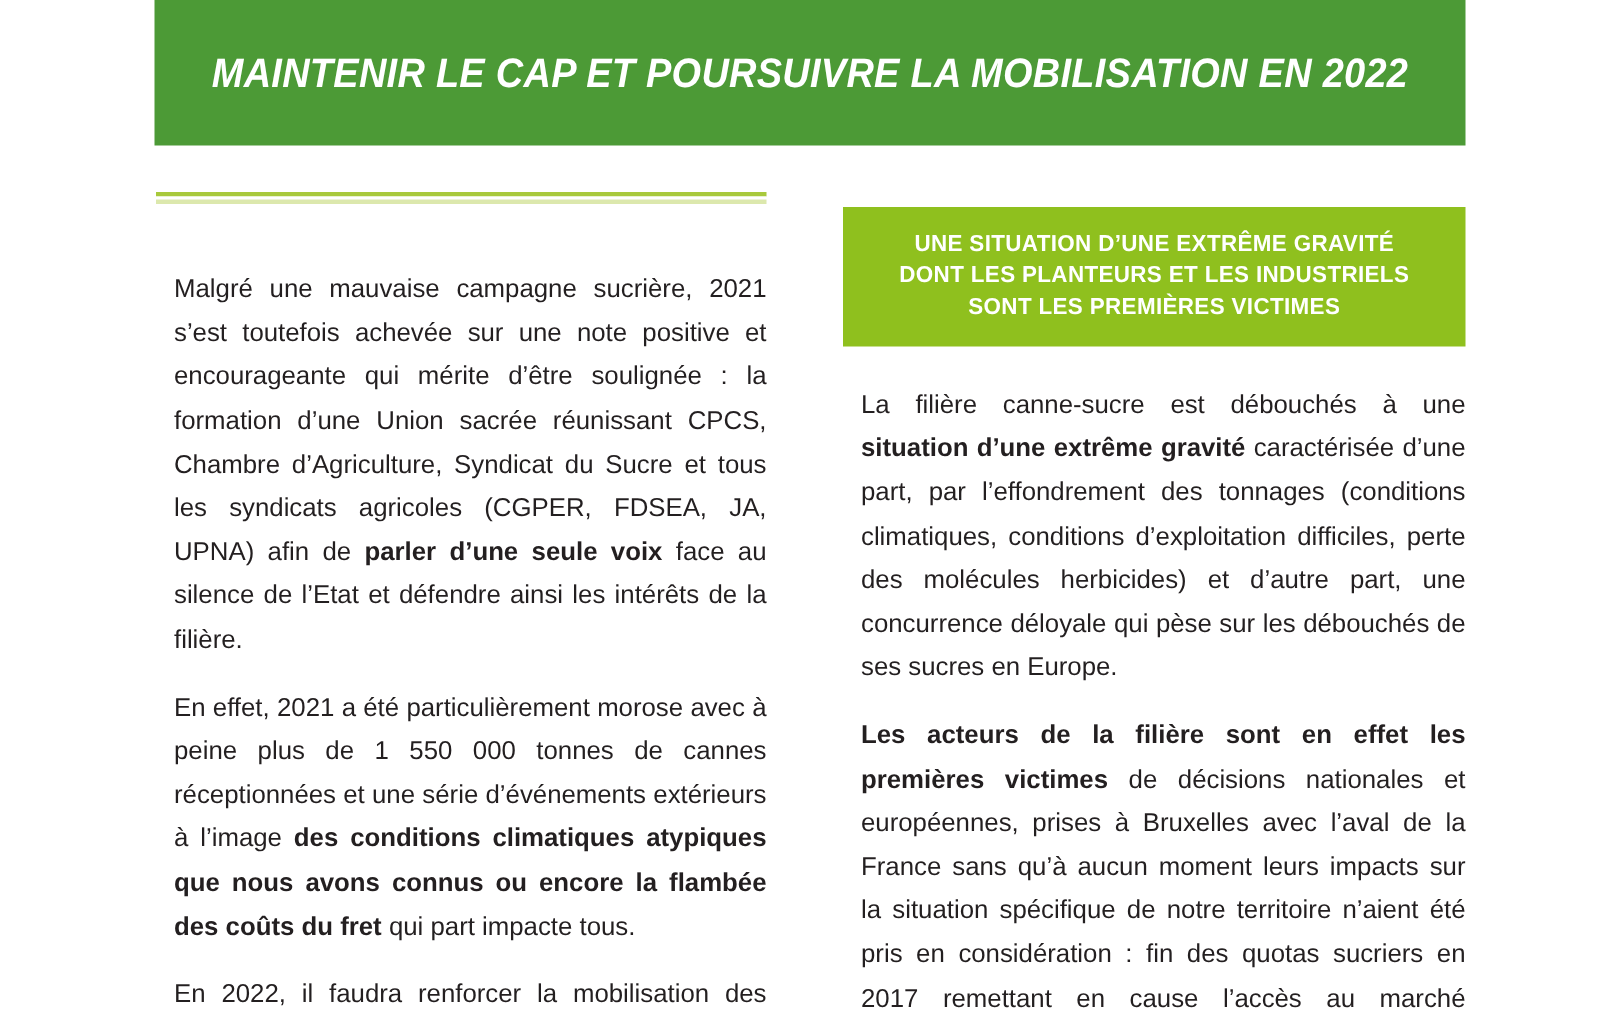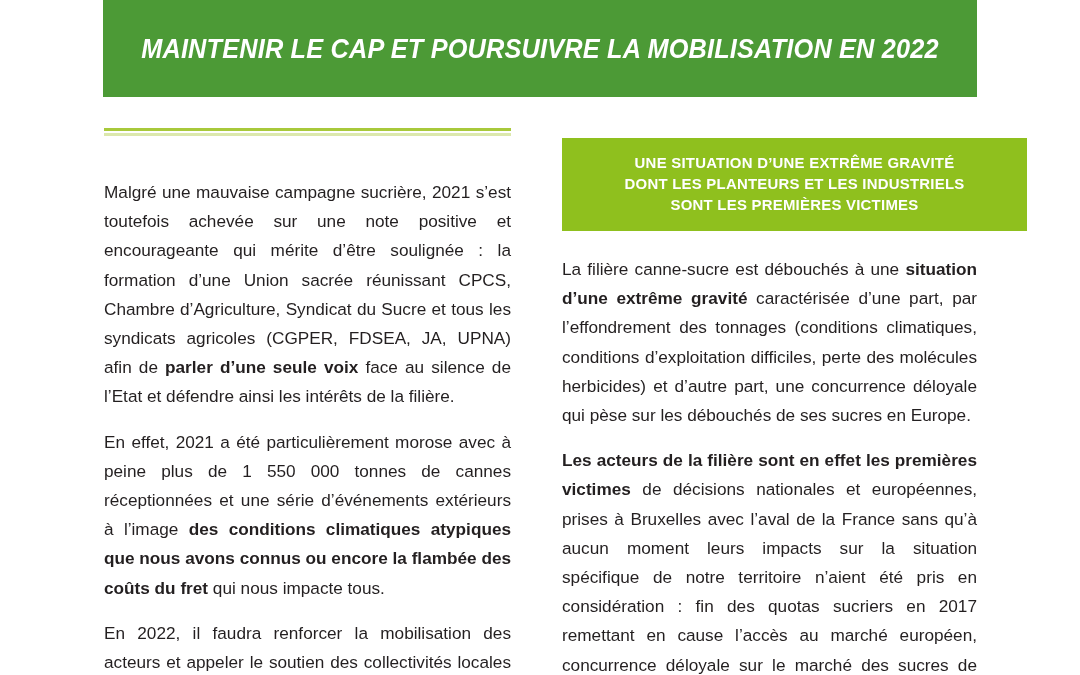--- a/index.html
+++ b/index.html
@@ -73,31 +73,31 @@
   .rule-bottom {
     height: 3px;
     background: #dce8ad;
   }
 
   
   .para {
     font-size: 17.2px;
     line-height: 29.2px;
     text-align: justify;
-    margin: 0 0 16px 0;
+    margin: 0 0 16px 12px;
     color: #231f20;
     -webkit-hyphens: none;
     hyphens: none;
   }
   .para:last-child { margin-bottom: 0; }
   .para b { font-weight: bold; }
 
   
   .head-box {
-    width: 465px;
+    width: 415px;
     background: #8fc01e;
     box-sizing: border-box;
     padding: 14px 16px 16px 16px;
     margin-bottom: 24px;
   }
   .head-line {
     display: block;
     text-align: center;
     color: #ffffff;
     font-family: "Liberation Sans Narrow", "Liberation Sans", sans-serif;
@@ -118,21 +118,21 @@
 
 <div class="col-left">
 
   <div class="rule-group">
     <div class="rule-top" style="background: rgb(168, 201, 59);"></div>
     <div class="rule-gap"></div>
     <div class="rule-bottom" style="background: rgb(220, 232, 173);"></div>
   </div>
 
   <p class="para"><span>Malgré une mauvaise campagne sucrière, 2021 s’est toutefois achevée sur une note positive et encourageante qui mérite d’être soulignée : la formation d’une Union sacrée réunissant CPCS, Chambre d’Agriculture, Syndicat du Sucre et tous les syndicats agricoles (CGPER, FDSEA, JA, UPNA) afin de </span><b>parler d’une seule voix</b><span> face au silence de l’Etat et défendre ainsi les intérêts de la filière.</span></p>
-  <p class="para"><span>En effet, 2021 a été particulièrement morose avec à peine plus de 1 550 000 tonnes de cannes réceptionnées et une série d’événements extérieurs à l’image </span><b>des conditions climatiques atypiques que nous avons connus ou encore la flambée des coûts du fret</b><span> qui nous impacte tous.</span></p>
+  <p class="para"><span>En effet, 2021 a été particulièrement morose avec à peine plus de 1 550 000 tonnes de cannes réceptionnées et une série d’événements extérieurs à l’image </span><b>des conditions climatiques atypiques que nous avons connus ou encore la flambée des coûts du fret</b><span> qui part impacte tous.</span></p>
   <p class="para"><span>En 2022, il faudra renforcer la mobilisation des acteurs et appeler le soutien des collectivités locales afin d’obtenir les garanties nécessaires</span></p>
 
 </div>
 
 <div class="col-right">
 
   <div class="head-box" style="background: rgb(143, 192, 30);">
     <span class="head-line" style="color: rgb(255, 255, 255);">UNE SITUATION D’UNE EXTRÊME GRAVITÉ</span>
     <span class="head-line" style="color: rgb(255, 255, 255);">DONT LES PLANTEURS ET LES INDUSTRIELS</span>
     <span class="head-line" style="color: rgb(255, 255, 255);">SONT LES PREMIÈRES VICTIMES</span>

